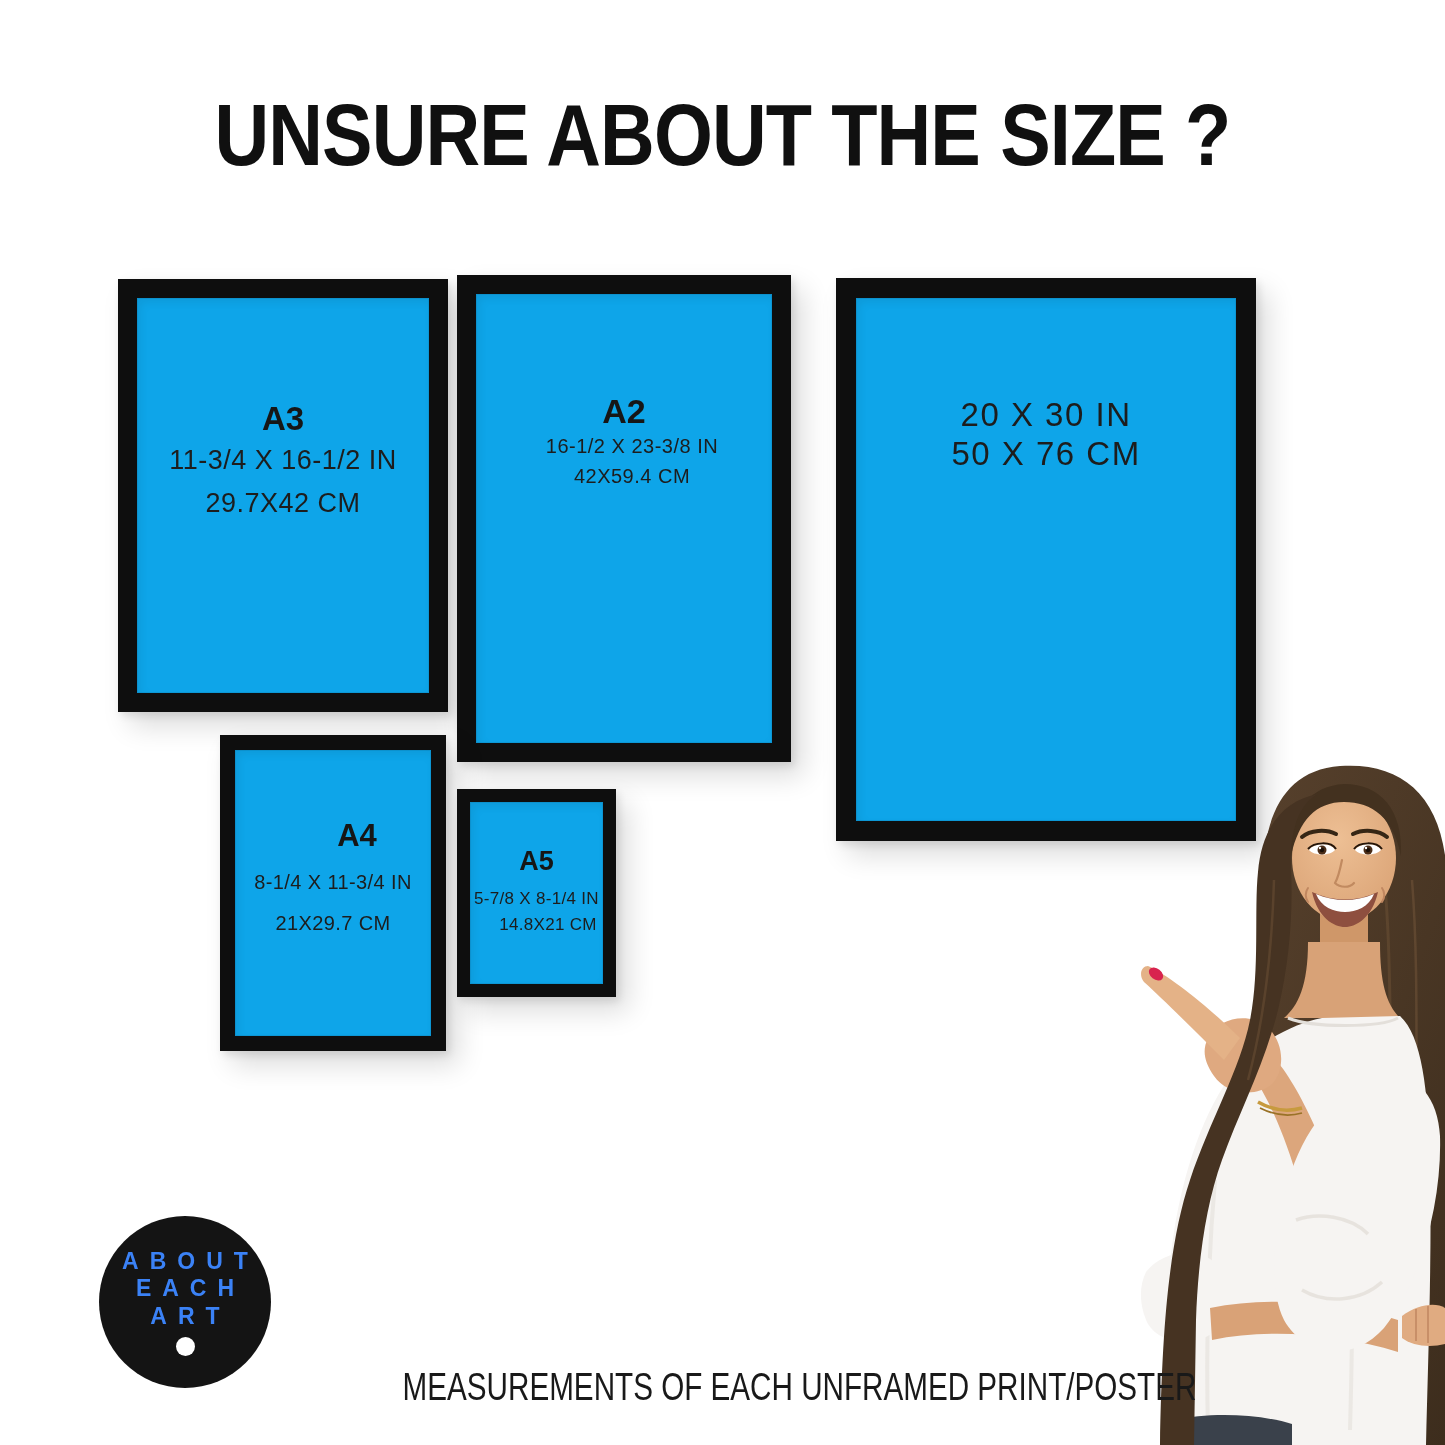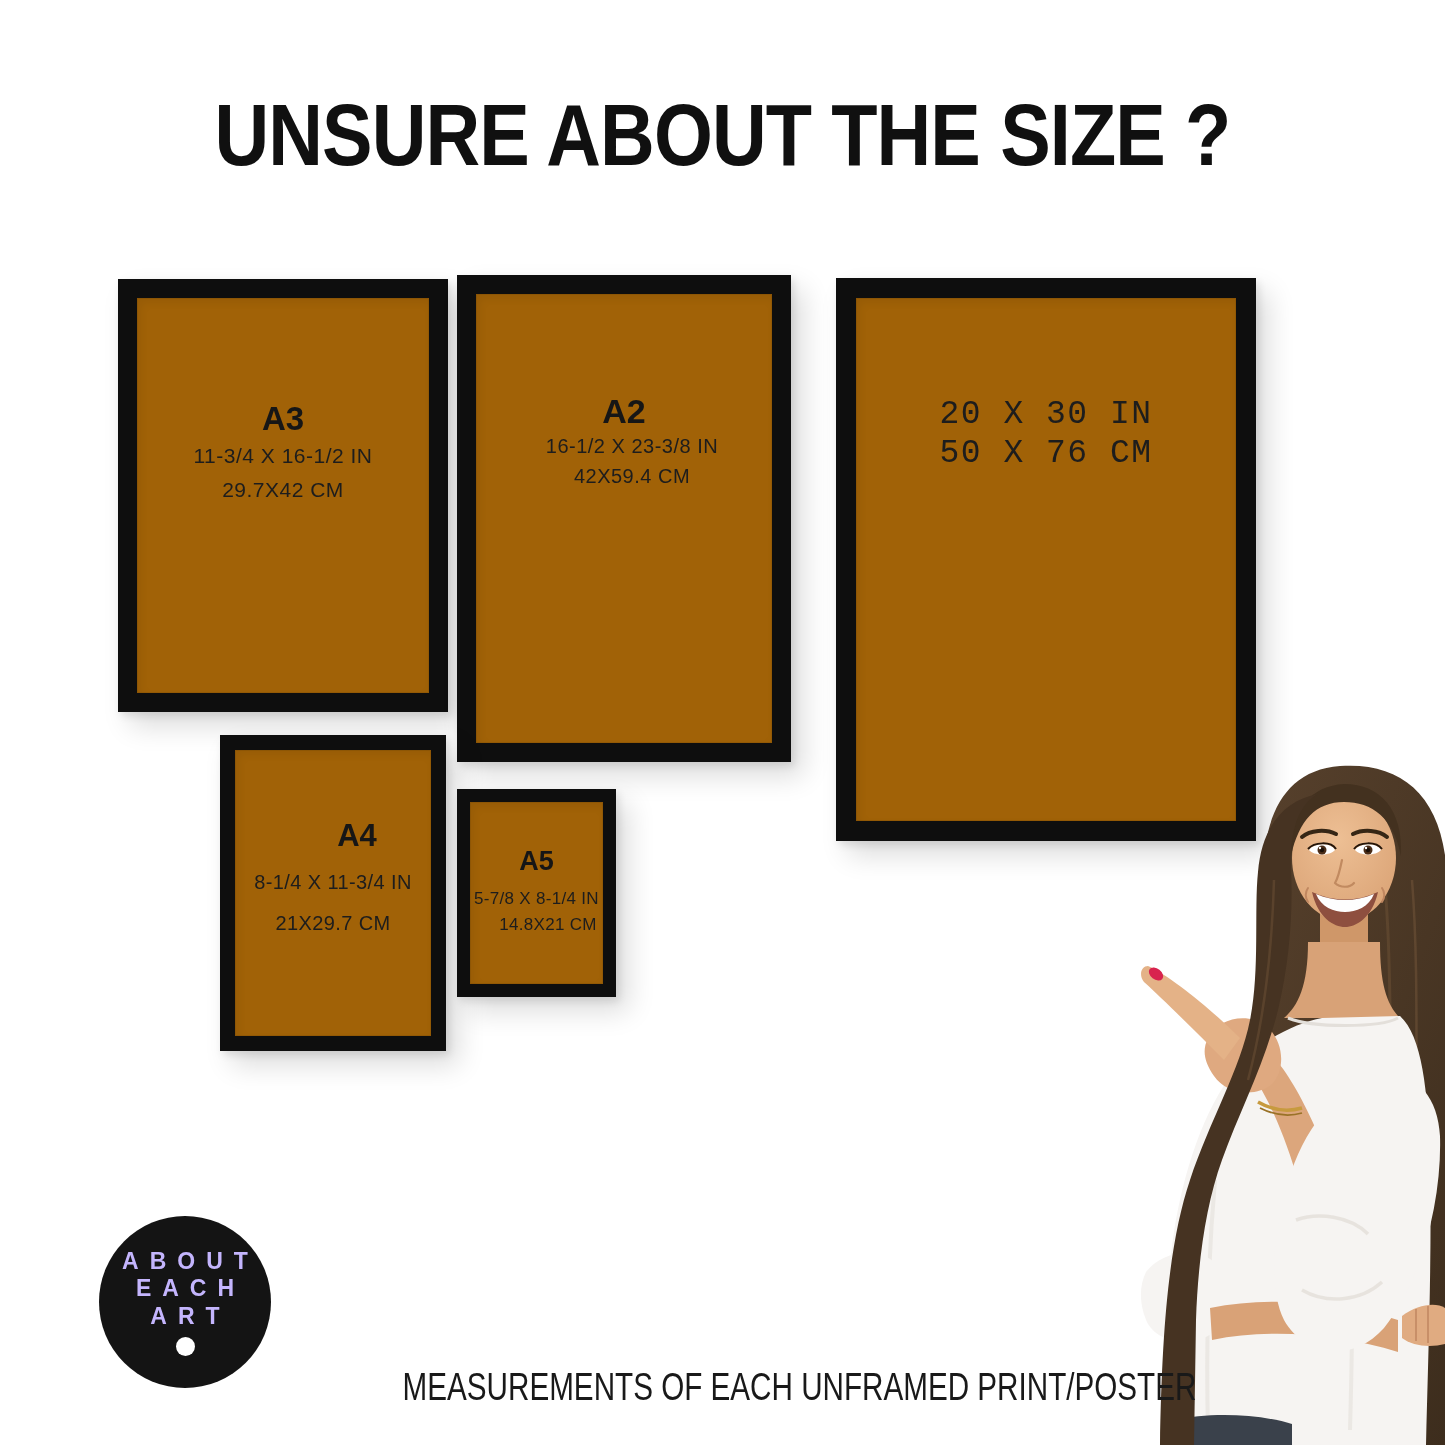--- a/index.html
+++ b/index.html
@@ -8,47 +8,47 @@
     overflow:hidden;font-family:"Liberation Sans",sans-serif;color:#1b1b1b;
   }
   
   .title{
     position:absolute;top:84px;left:0;right:0;margin:0;
     text-align:center;font-size:88px;font-weight:700;letter-spacing:-1px;
     color:#101010;transform:scaleX(0.86);transform-origin:50% 50%;white-space:nowrap;
   }
   
   .frame{
-    position:absolute;box-sizing:border-box;background:#a16207;
+    position:absolute;box-sizing:border-box;background:#0ea5e9;
     border-style:solid;border-color:#0e0e0e;
     box-shadow:12px 14px 26px rgba(0,0,0,.14), 3px 4px 8px rgba(0,0,0,.10);
   }
   .frame::after{
     content:"";position:absolute;inset:0;pointer-events:none;
     box-shadow:inset 0 0 0 1px rgba(0,0,0,.07), inset 3px 4px 10px rgba(0,0,0,.07);
   }
   .frame .label{position:relative;text-align:center;}
   .frame .fname{font-weight:700;color:#161616;}
   .frame .line{color:#1d1d1d;}
 
   .frame-a3{left:118px;top:279px;width:330px;height:433px;border-width:19px;}
   .frame-a3 .label{padding-top:104px;}
   .frame-a3 .fname{font-size:33px;line-height:1;}
   .frame-a3 .lines{margin-top:4px;}
-  .frame-a3 .line{font-size:21px;line-height:1.6;letter-spacing:.5px;}
+  .frame-a3 .line{font-size:27px;line-height:1.6;letter-spacing:.5px;}
 
   .frame-a2{left:457px;top:275px;width:334px;height:487px;border-width:19px;}
   .frame-a2 .label{padding-top:100px;}
   .frame-a2 .fname{font-size:34px;line-height:1;}
   .frame-a2 .lines{margin-top:3px;}
   .frame-a2 .line{font-size:20px;line-height:1.5;letter-spacing:.5px;padding-left:16px;}
 
   .frame-p2030{left:836px;top:278px;width:420px;height:563px;border-width:20px;}
   .frame-p2030 .label{padding-top:98px;}
-  .frame-p2030 .line{font-size:33px;line-height:1.18;letter-spacing:1.5px;font-family:Liberation Mono, monospace;}
+  .frame-p2030 .line{font-size:33px;line-height:1.18;letter-spacing:1.5px;}
 
   .frame-a4{left:220px;top:735px;width:226px;height:316px;border-width:15px;}
   .frame-a4 .label{padding-top:70px;}
   .frame-a4 .fname{font-size:31px;line-height:1;padding-left:48px;}
   .frame-a4 .line{font-size:20px;line-height:1;letter-spacing:.4px;}
   .frame-a4 .line.in{margin-top:21px;}
   .frame-a4 .line.cm{margin-top:21px;}
 
   .frame-a5{left:457px;top:789px;width:159px;height:208px;border-width:13px;}
   .frame-a5 .label{padding-top:46px;}
@@ -57,21 +57,21 @@
   .frame-a5 .line.in{margin-top:15px;}
   .frame-a5 .line.cm{margin-top:9px;margin-left:23px;}
 
   
   .logo{
     position:absolute;left:99px;top:1216px;width:172px;height:172px;
     border-radius:50%;background:#141414;
     display:flex;flex-direction:column;align-items:center;justify-content:center;
   }
   .logo .lline{
-    color:#c4b5fd;font-weight:700;font-size:23px;line-height:1.2;
+    color:#3b82f6;font-weight:700;font-size:23px;line-height:1.2;
     letter-spacing:11px;text-indent:11px;text-align:center;
   }
   .logo .dot{width:19px;height:19px;border-radius:50%;background:#ffffff;margin-top:7px;}
 
   
   .caption{
     position:absolute;left:330px;top:1366px;width:660px;text-align:center;
     font-size:38px;font-weight:400;color:#191919;white-space:nowrap;
     transform:scaleX(0.78);transform-origin:50% 50%;
   }

